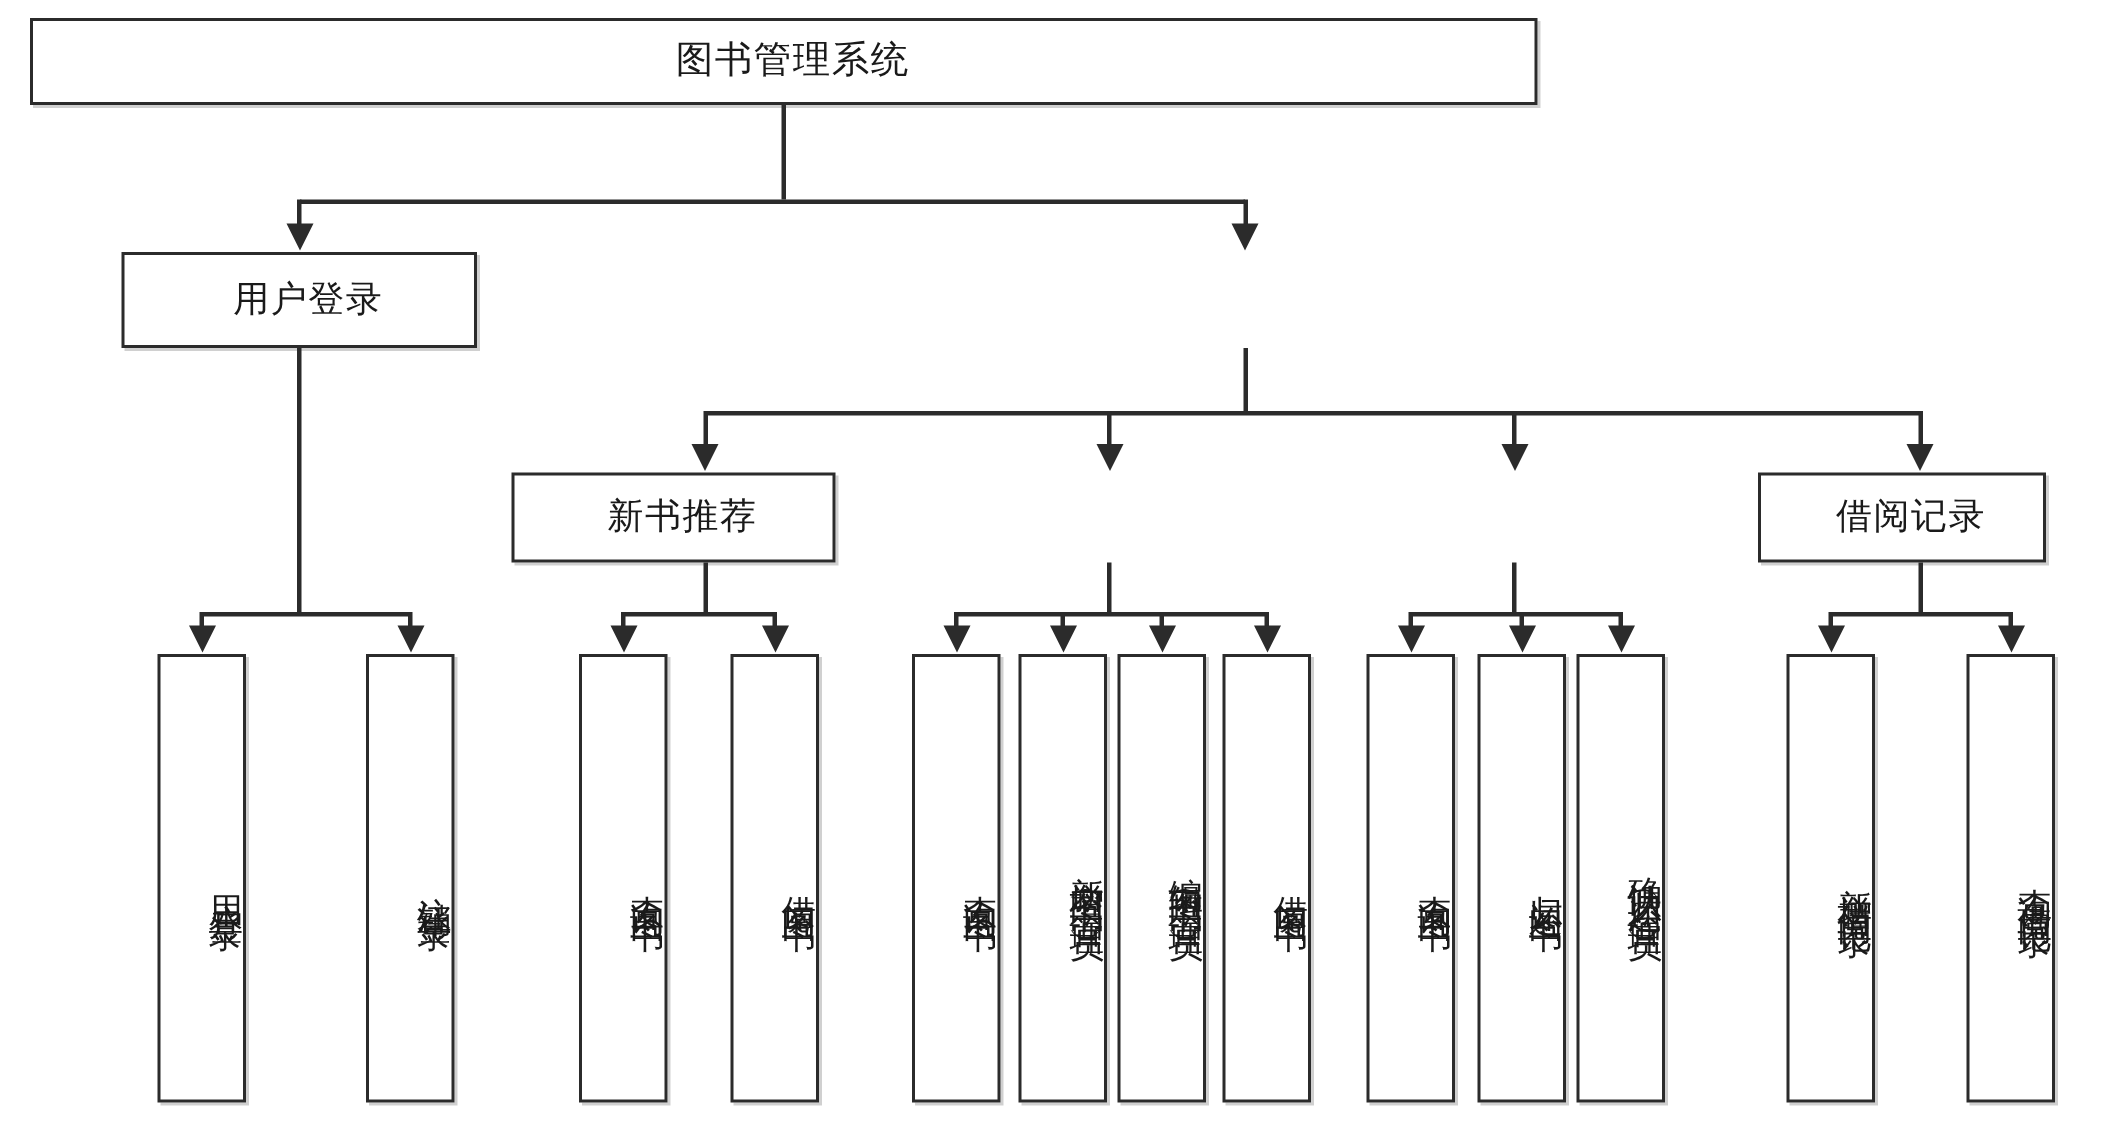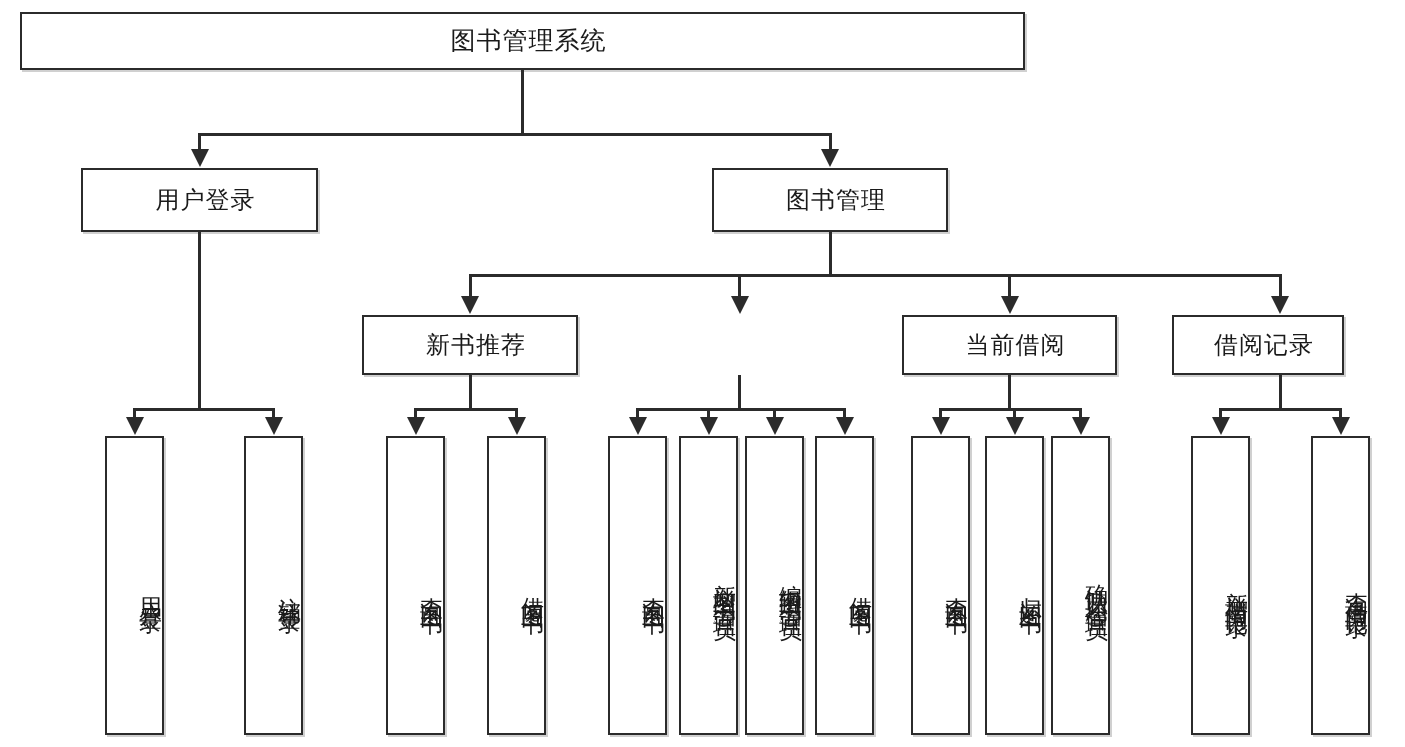--- a/index.html
+++ b/index.html
@@ -80,25 +80,23 @@
   }
 </style>
 </head>
 <body>
 
 <div id="canvas">
 
   <div class="node h title-node" id="node-root" style="left: 20px; top: 12px; width: 1005px; height: 58px;">图书管理系统</div>
 
   <div class="node h" id="node-l2-0" style="left: 81px; top: 168px; width: 237px; height: 64px;">用户登录</div>
-  <div class="node h" id="node-l2-1" style="left: 712px; top: 168px; width: 236px; height: 64px;">图书管理</div>
 
-  <div class="node h" id="node-l3-0" style="left: 362px; top: 315px; width: 216px; height: 60px; text-align: center;">新书推荐</div>
-  <div class="node h" id="node-l3-2" style="left: 902px; top: 315px; width: 215px; height: 60px;">当前借阅</div>
-  <div class="node h" id="node-l3-3" style="left: 1172px; top: 315px; width: 172px; height: 60px;">借阅记录</div>
+  <div class="node h" id="node-l3-0" style="left: 341px; top: 315px; width: 216px; height: 60px; text-align: center;">新书推荐</div>
+  <div class="node h" id="node-l3-3" style="left: 1172px; top: 315px; width: 192px; height: 60px;">借阅记录</div>
 
   <div id="leaf-layer">
       <div class="node v" style="left: 105px; top: 436px; width: 59px; height: 299px;">用户登录</div>
       <div class="node v" style="left: 244px; top: 436px; width: 59px; height: 299px;">注销登录</div>
       <div class="node v" style="left: 386px; top: 436px; width: 59px; height: 299px;">查询图书</div>
       <div class="node v" style="left: 487px; top: 436px; width: 59px; height: 299px;">借阅图书</div>
       <div class="node v" style="left: 608px; top: 436px; width: 59px; height: 299px;">查询图书</div>
       <div class="node v" style="left: 679px; top: 436px; width: 59px; height: 299px;">新增图书（管理员）</div>
       <div class="node v" style="left: 745px; top: 436px; width: 59px; height: 299px;">编辑图书（管理员）</div>
       <div class="node v" style="left: 815px; top: 436px; width: 59px; height: 299px;">借阅图书</div>

